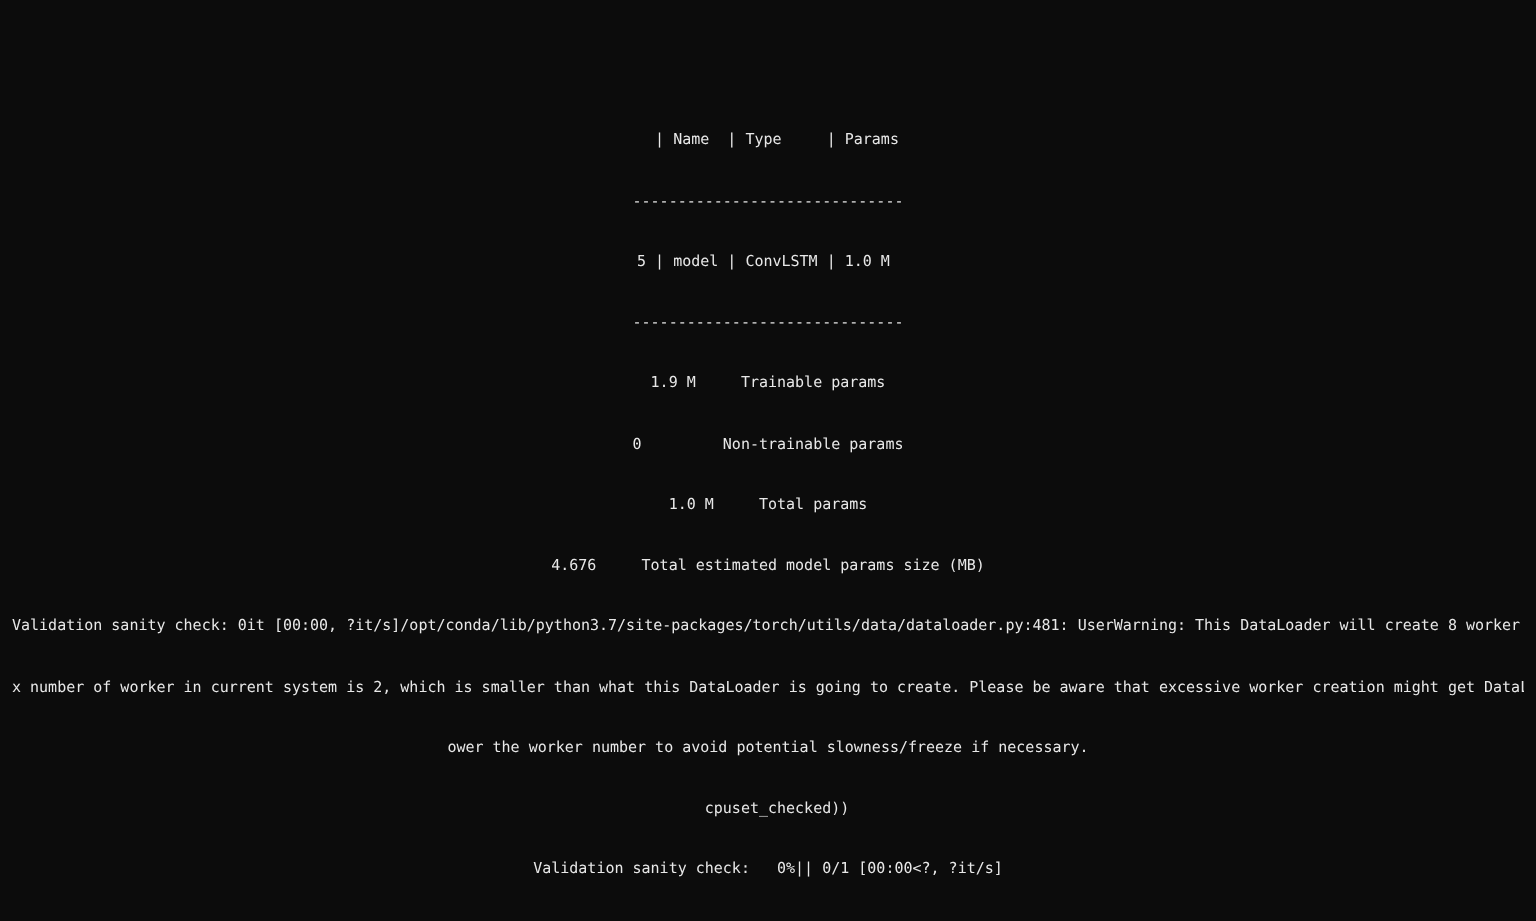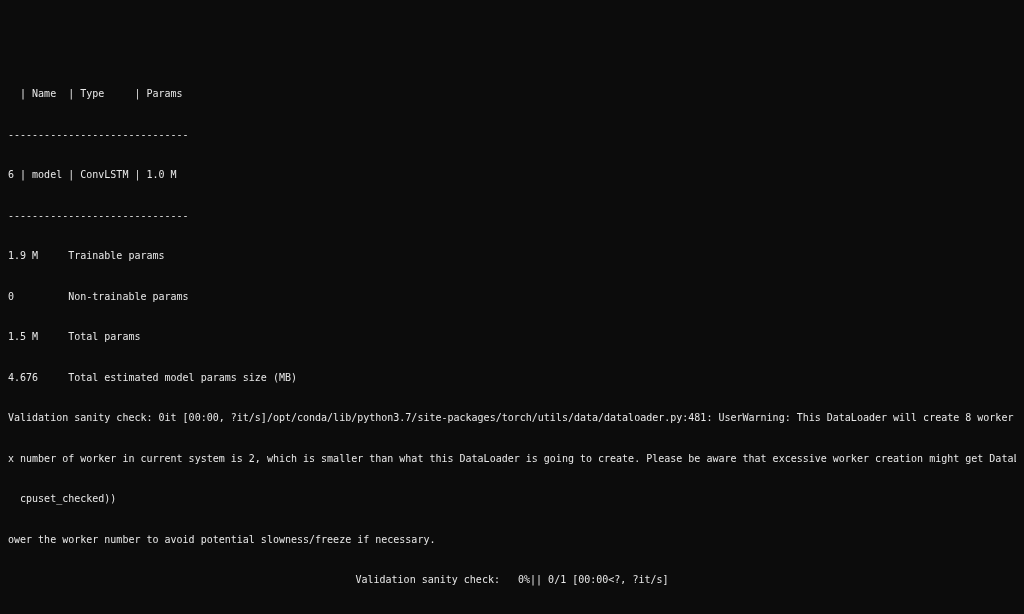--- a/index.html
+++ b/index.html
@@ -14,44 +14,44 @@
     overflow: hidden;
     padding: 6px 8px 4px 8px;
     white-space: pre;
   }
   .terminal {
     width: 100%;
     height: 100%;
     overflow: hidden;
     position: relative;
   }
-  .line { white-space: pre; }
+  .line { white-space: pre; text-align: center; }
   .sanity-row {
     display: flex;
     justify-content: center;
   }
 </style>
 </head>
 <body>
 
 
 
 <div class="terminal">
   <div class="line">  | Name  | Type     | Params</div>
   <div class="line">------------------------------</div>
-  <div class="line">6 | model | ConvLSTM | 1.0 M </div>
+  <div class="line">5 | model | ConvLSTM | 1.0 M </div>
   <div class="line">------------------------------</div>
   <div class="line">1.9 M     Trainable params</div>
   <div class="line">0         Non-trainable params</div>
-  <div class="line">1.5 M     Total params</div>
+  <div class="line">1.0 M     Total params</div>
   <div class="line">4.676     Total estimated model params size (MB)</div>
   <div class="line">Validation sanity check: 0it [00:00, ?it/s]/opt/conda/lib/python3.7/site-packages/torch/utils/data/dataloader.py:481: UserWarning: This DataLoader will create 8 worker processes in total. Our suggested ma</div>
   <div class="line">x number of worker in current system is 2, which is smaller than what this DataLoader is going to create. Please be aware that excessive worker creation might get DataLoader running slow or even freeze, l</div>
+  <div class="line">ower the worker number to avoid potential slowness/freeze if necessary.</div>
   <div class="line">  cpuset_checked))</div>
-  <div class="line">ower the worker number to avoid potential slowness/freeze if necessary.</div>
   <div class="sanity-row">
     <span>Validation sanity check:   0%|</span>
     <span>| 0/1 [00:00&lt;?, ?it/s]</span>
   </div>
   <div class="line">Traceback (most recent call last):</div>
   
   
   
 </div>
 

